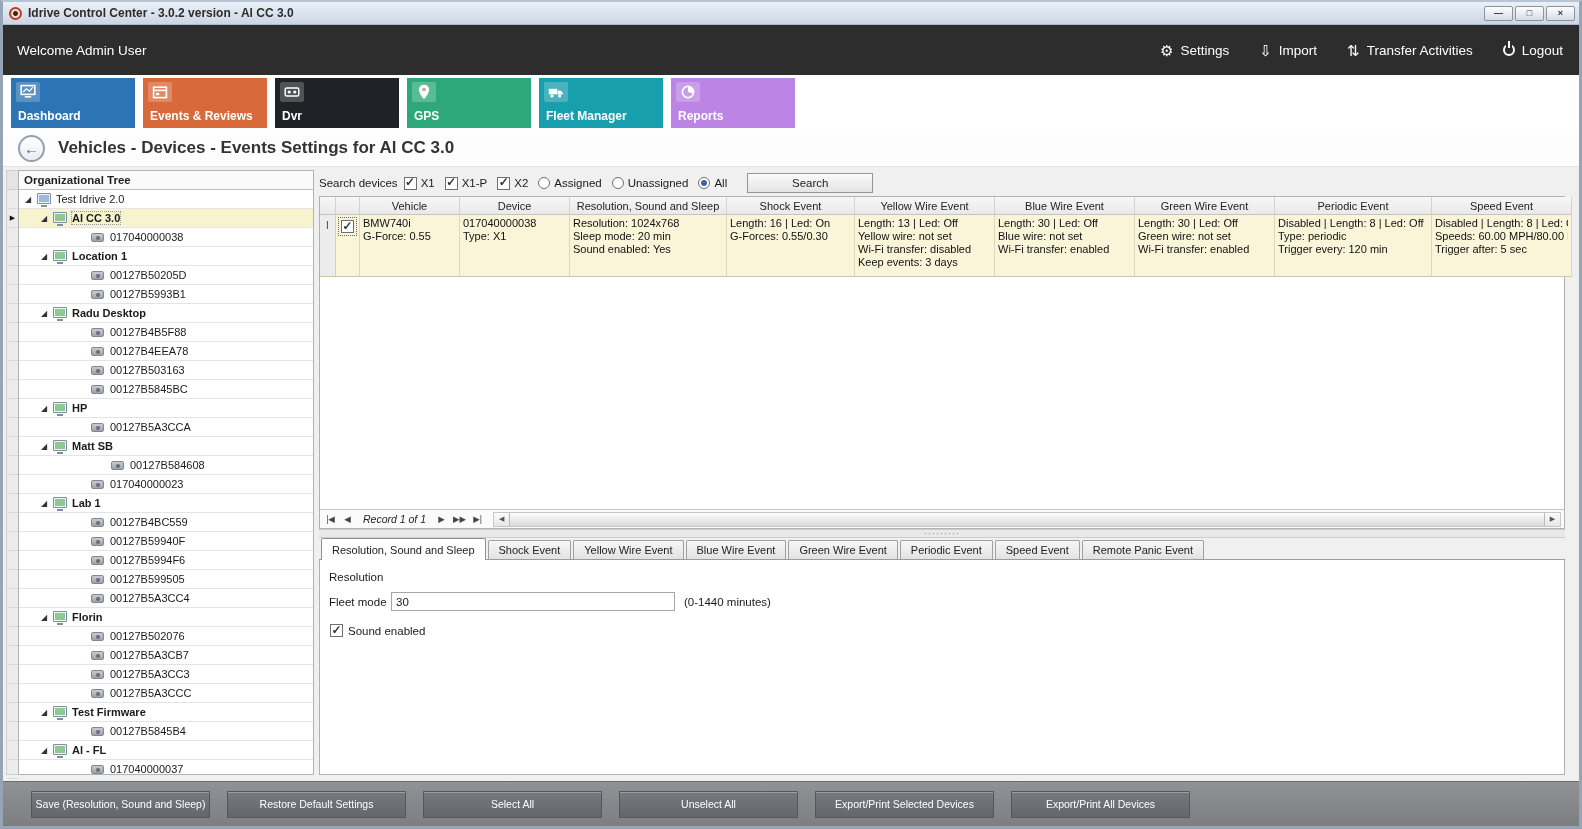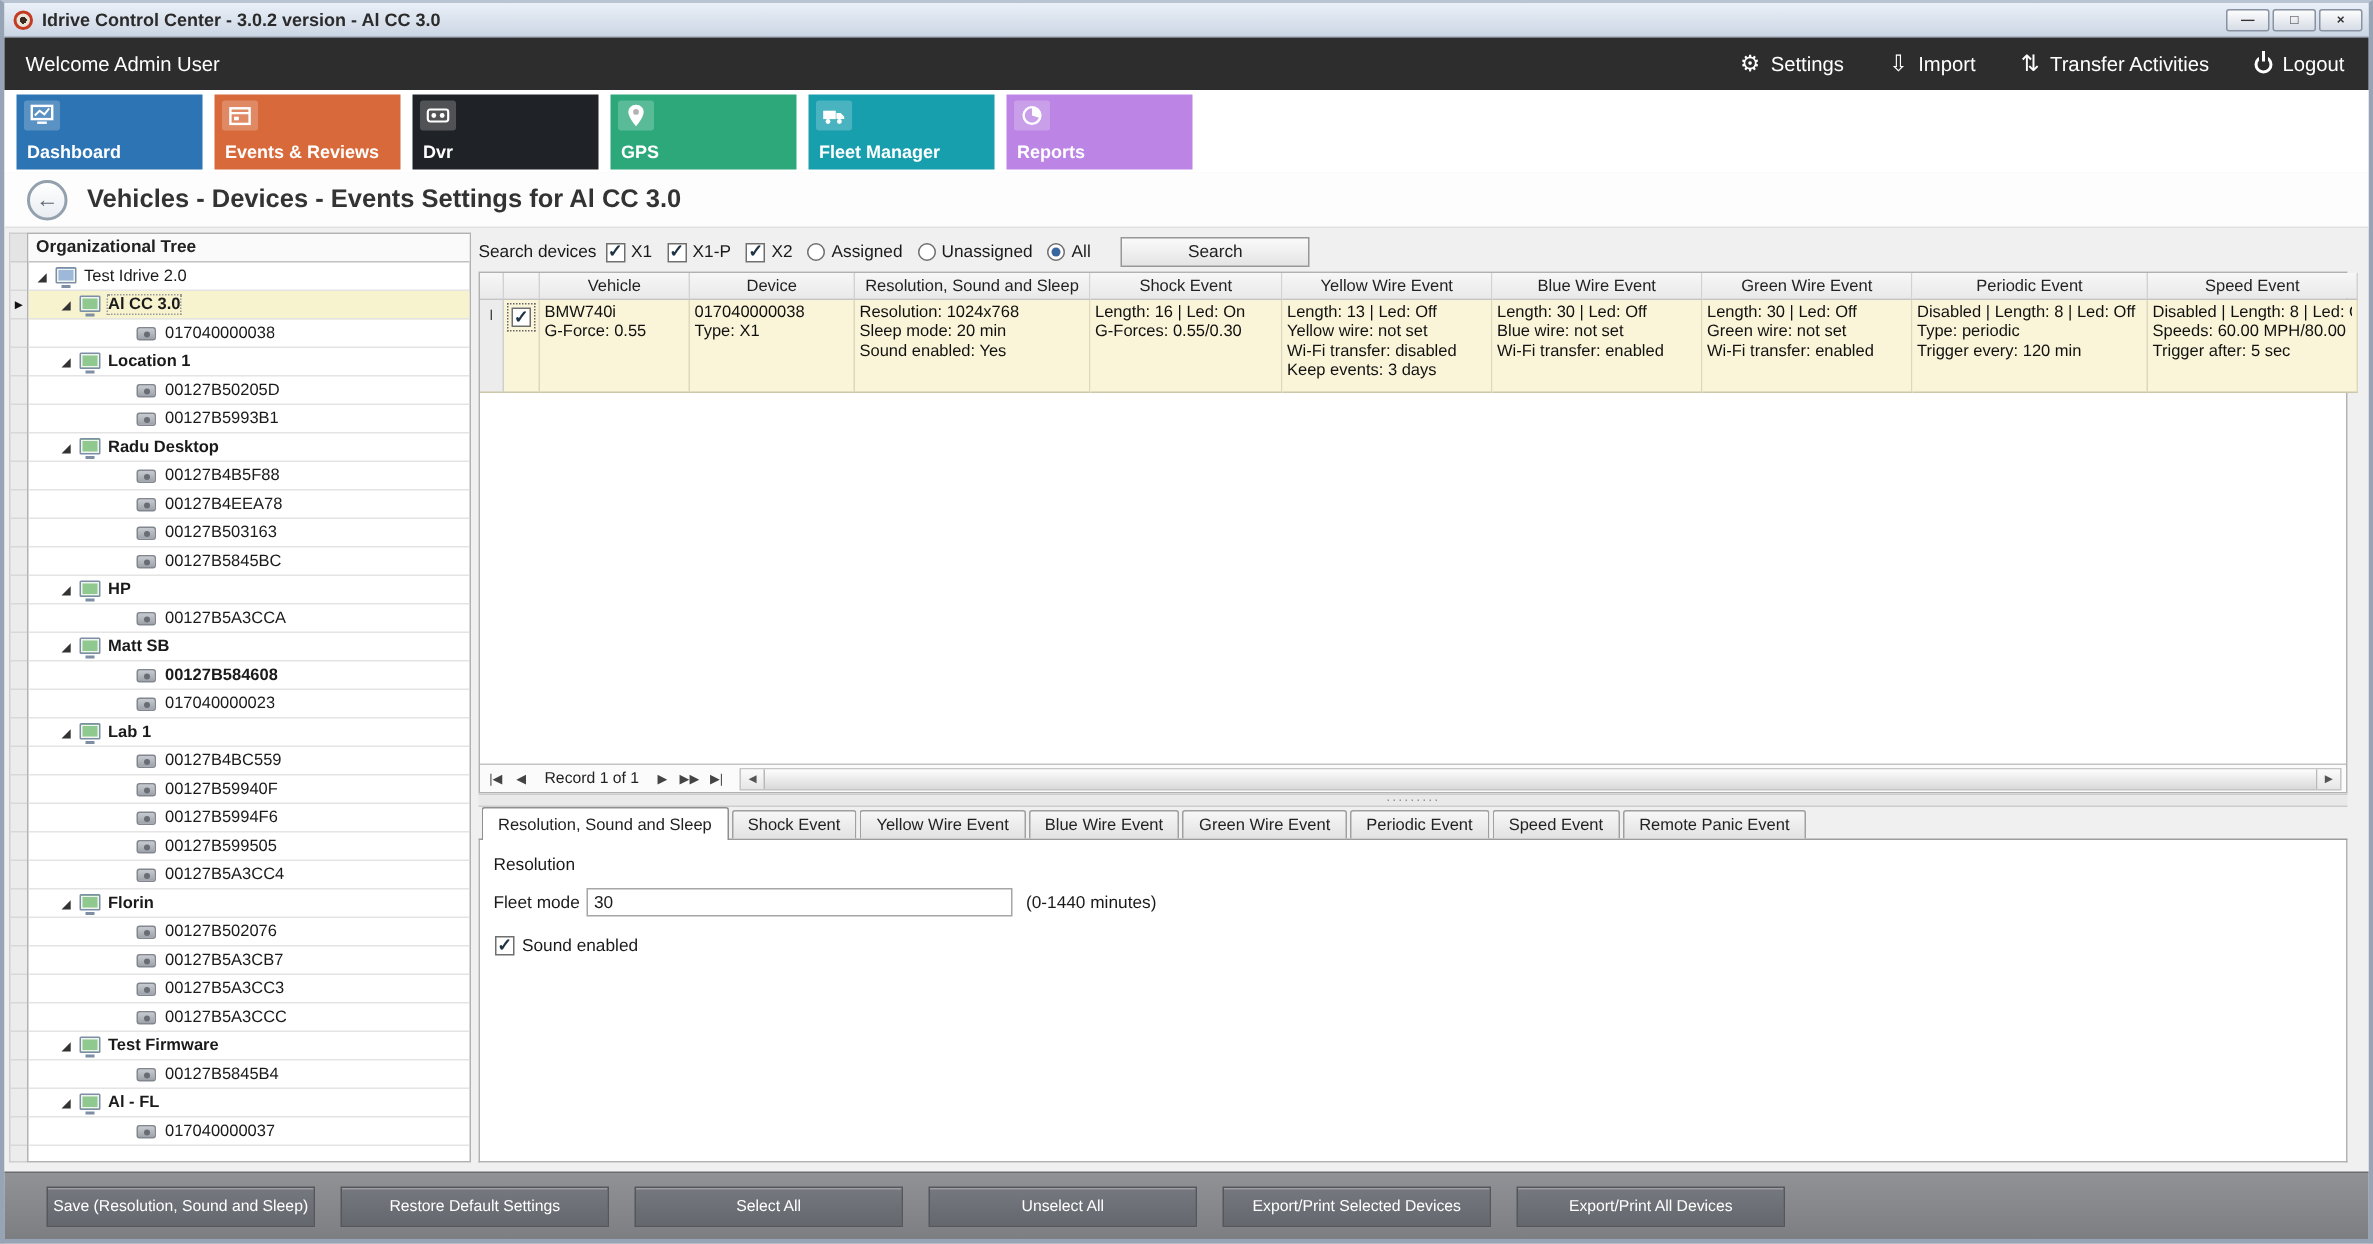--- a/index.html
+++ b/index.html
@@ -12,21 +12,21 @@
   .titlebar { height:23px; flex:none; display:flex; align-items:center; padding:0 4px 0 6px;
               background:linear-gradient(#eaf0f8,#ccd6e4); border-bottom:1px solid #aab6c6;
               font-size:12px; font-weight:bold; color:#2b2b2b; }
   .app-logo { width:13px; height:13px; border-radius:50%; border:2px solid #c23b22;
               background:radial-gradient(circle at 50% 50%, #3c2b20 0 35%, #e8e4da 36%); margin-right:6px; flex:none; }
   .caption-btns { margin-left:auto; display:flex; gap:2px; }
   .cap-btn { width:29px; height:15px; font-size:9px; line-height:13px; text-align:center;
              color:#333; background:linear-gradient(#fdfdfd,#d6dce6); border:1px solid #8a93a2; border-radius:2px; }
 
   
-  .topbar { height:35px; flex:none; background:#2d2d2d; color:#fff; display:flex; align-items:center;
+  .topbar { height:50px; flex:none; background:#2d2d2d; color:#fff; display:flex; align-items:center;
             padding:0 16px 0 14px; font-size:13.5px; }
   .topbar-actions { margin-left:auto; display:flex; gap:30px; align-items:center; }
   .tb-action { display:flex; align-items:center; gap:7px; }
   .tb-glyph { font-size:15px; line-height:1; }
   .power-icon { position:relative; width:12px; height:12px; border:2px solid #fff; border-radius:50%; display:inline-block; }
   .power-icon::before { content:""; position:absolute; left:50%; top:-5px; transform:translateX(-50%);
                         width:2px; height:7px; background:#fff; box-shadow:0 0 0 2px #2d2d2d; }
 
   
   .tiles { height:55px; flex:none; background:#fff; display:flex; gap:8px; padding:3px 0 2px 8px; }
@@ -97,21 +97,21 @@
   .gc.indcell { background:#ececec; border-right:1px solid #cfcfcf; color:#444; font-size:10px;
                 display:flex; justify-content:center; padding-top:4px; }
   .gc.cbcell { display:flex; justify-content:center; padding-top:5px; }
   .gc.cbcell .checkbox { outline:1px dotted #666; outline-offset:2px; }
   .grid-empty { flex:1; background:#fff; }
 
   
   .navigator { height:19px; flex:none; border-top:1px solid #c4c4c4; background:#fbfbfb; display:flex;
                align-items:center; font-size:10px; color:#333; padding:0 3px; gap:2px; }
   .nav-btn { min-width:15px; text-align:center; font-size:8.5px; color:#444; padding:0 2px; }
-  .nav-label { font-size:10.5px; margin:0 6px; color:#222; }
+  .nav-label { font-size:10.5px; margin:0 6px; color:#222;font-style:italic; }
   .hscroll { flex:1; height:15px; margin-left:6px; background:#f0f0f0; border:1px solid #c6c6c6; display:flex; align-items:stretch; }
   .hs-arrow { width:15px; font-size:7px; color:#555; display:flex; align-items:center; justify-content:center;
               background:linear-gradient(#fbfbfb,#e6e6e6); }
   .hs-thumb { flex:1; background:linear-gradient(#fdfdfd,#d9d9d9); border-left:1px solid #b9b9b9; border-right:1px solid #b9b9b9; }
 
   
   .splitter { height:9px; flex:none; background:#e9e9e9; border-top:1px solid #cdcdcd; border-bottom:1px solid #cdcdcd;
               text-align:center; color:#8a8a8a; font-size:9px; line-height:6px; letter-spacing:1px; }
   .splitter::after { content:"·········"; }
 
@@ -344,21 +344,21 @@
           </div>
           <div class="tree-row device" style="padding-left: 72px;">
             <span class="dev-icon"></span>
             <span class="tree-label">00127B5A3CCA</span>
           </div>
           <div class="tree-row group" style="padding-left: 22px;">
             <span class="expander">◢</span>
             <span class="pc-icon"></span>
             <span class="tree-label">Matt SB</span>
           </div>
-          <div class="tree-row device" style="padding-left: 72px; font-weight: bold;">
+          <div class="tree-row device" style="padding-left: 92px;">
             <span class="dev-icon"></span>
             <span class="tree-label">00127B584608</span>
           </div>
           <div class="tree-row device" style="padding-left: 72px;">
             <span class="dev-icon"></span>
             <span class="tree-label">017040000023</span>
           </div>
           <div class="tree-row group" style="padding-left: 22px;">
             <span class="expander">◢</span>
             <span class="pc-icon"></span>

